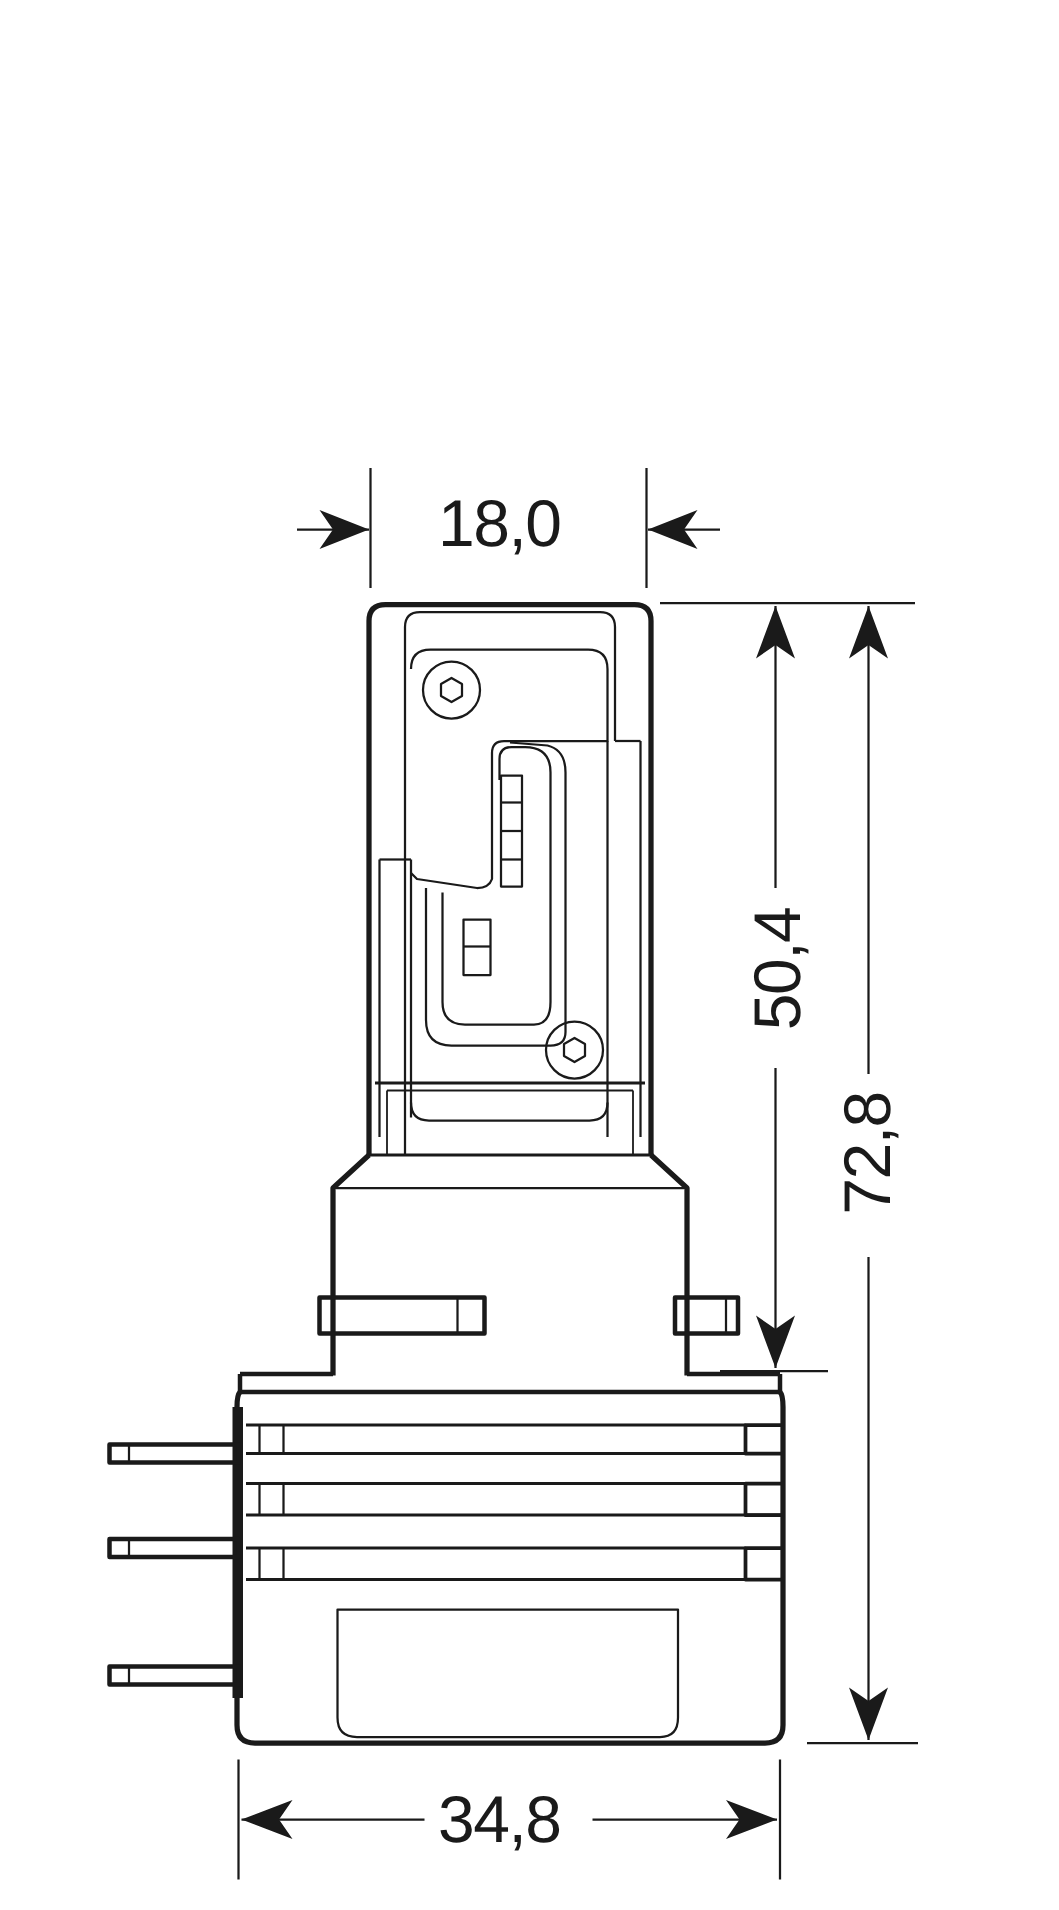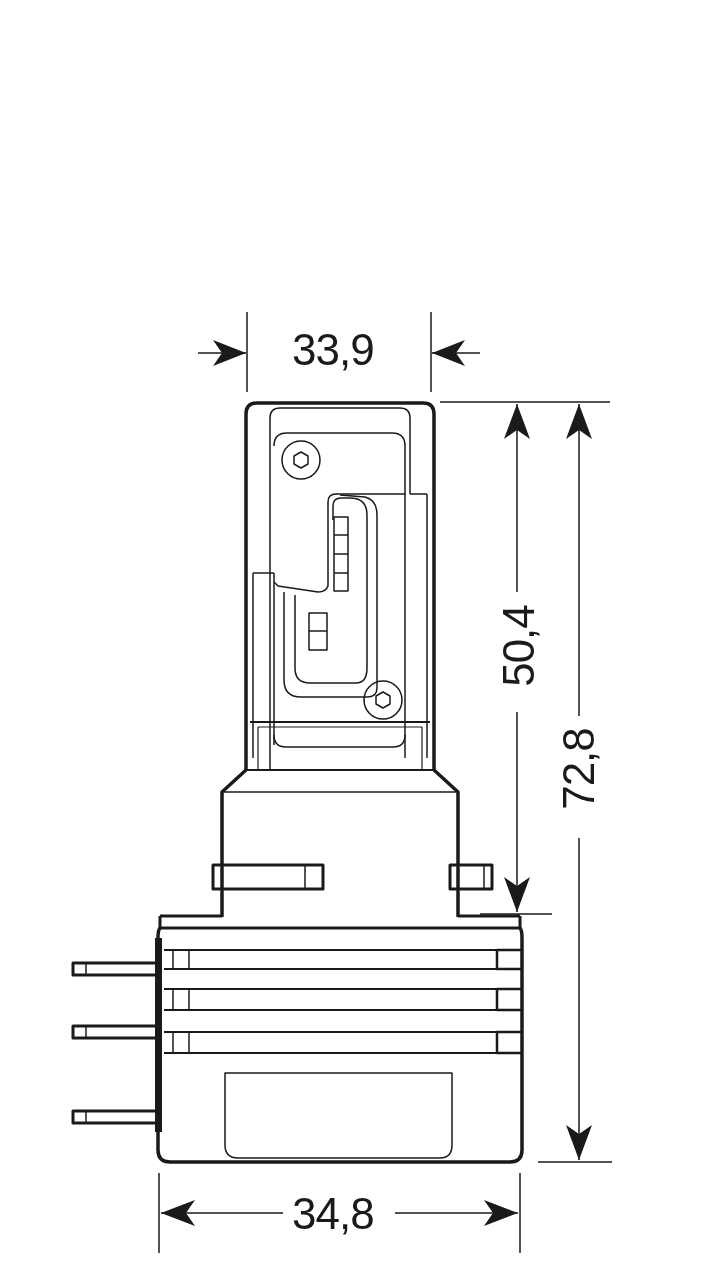--- a/index.html
+++ b/index.html
@@ -154,16 +154,16 @@
       <line x1="159" y1="1173" x2="159" y2="1253" stroke-width="1.5"></line>
       <line x1="520" y1="1173" x2="520" y2="1253" stroke-width="1.5"></line>
       <line x1="161" y1="1213" x2="283" y2="1213" stroke-width="1.5"></line>
       <line x1="395" y1="1213" x2="518" y2="1213" stroke-width="1.5"></line>
       <polygon points="161,1213 195,1200 186,1213 195,1226" fill="#1a1a1a" stroke="none"></polygon>
       <polygon points="518,1213 484,1200 493,1213 484,1226" fill="#1a1a1a" stroke="none"></polygon>
     </g>
   </g>
 </svg>
 
-<div id="lbl-top" class="dim-label">33,9</div>
+<div id="lbl-top" class="dim-label">18,0</div>
 <div id="lbl-bottom" class="dim-label">34,8</div>
 <div id="lbl-h1" class="dim-label vlabel">50,4</div>
 <div id="lbl-h2" class="dim-label vlabel">72,8</div>
 
 </body></html>

